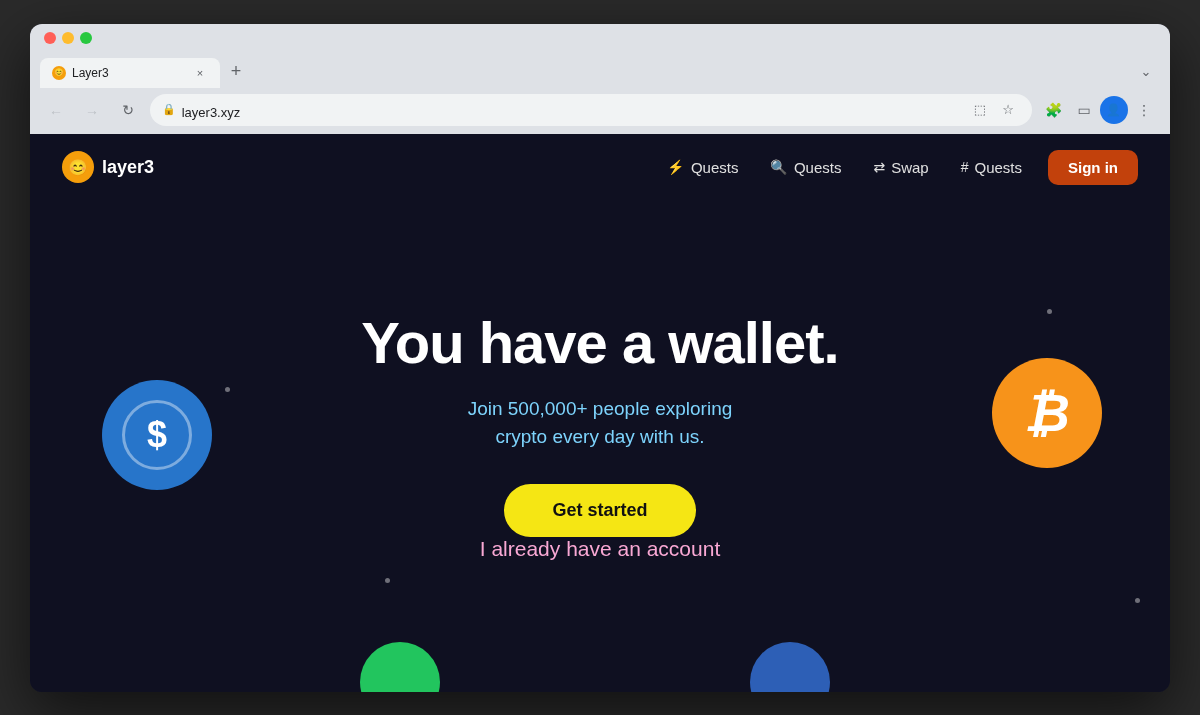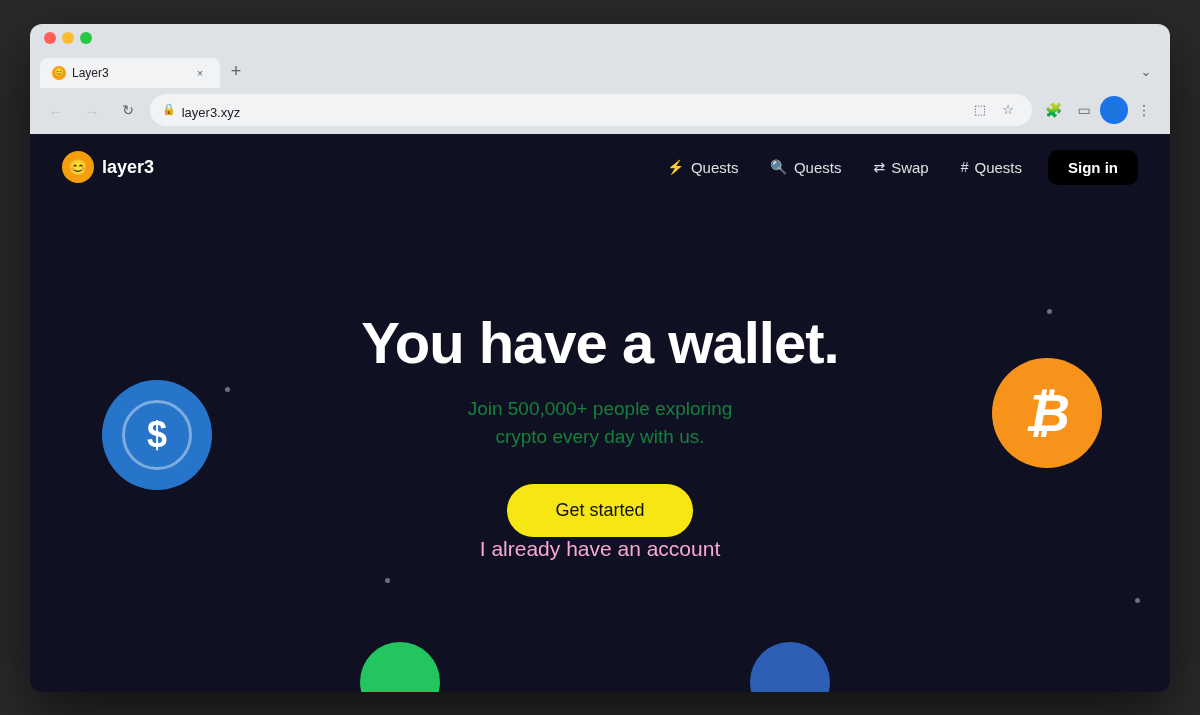--- a/index.html
+++ b/index.html
@@ -272,21 +272,21 @@
       cursor: pointer;
       border-radius: 8px;
       text-decoration: none;
     }
 
     .nav-link-icon {
       font-size: 14px;
     }
 
     .nav-sign-in {
-      background: #000000;
+      background: #c2410c;
       color: white;
       border: none;
       padding: 9px 20px;
       border-radius: 10px;
       font-size: 15px;
       font-weight: 600;
       cursor: pointer;
       margin-left: 8px;
     }
 
@@ -306,33 +306,33 @@
       font-size: 58px;
       font-weight: 700;
       color: white;
       line-height: 1.1;
       margin-bottom: 20px;
       letter-spacing: -1px;
     }
 
     .hero-subtitle {
       font-size: 19px;
-      color: #15803d;
+      color: #7dd3fc;
       margin-bottom: 32px;
       line-height: 1.5;
     }
 
     .hero-cta {
       background: #f5e614;
       color: #111;
       border: none;
       padding: 16px 48px;
       border-radius: 50px;
       font-size: 18px;
-      font-weight: 400;
+      font-weight: 700;
       cursor: pointer;
       transition: transform 0.1s;
     }
 
     .hero-login-link {
       color: #f9a8d4;
       font-size: 21px;
       cursor: pointer;
       text-decoration: none;
     }

